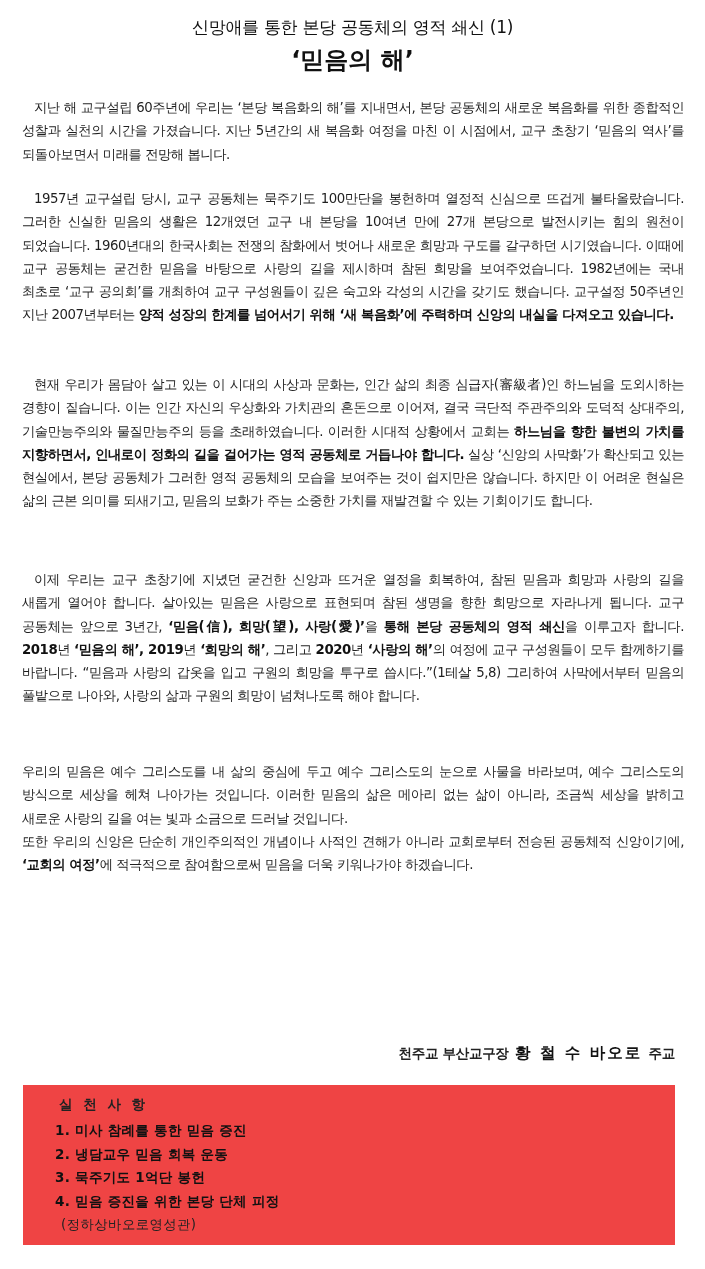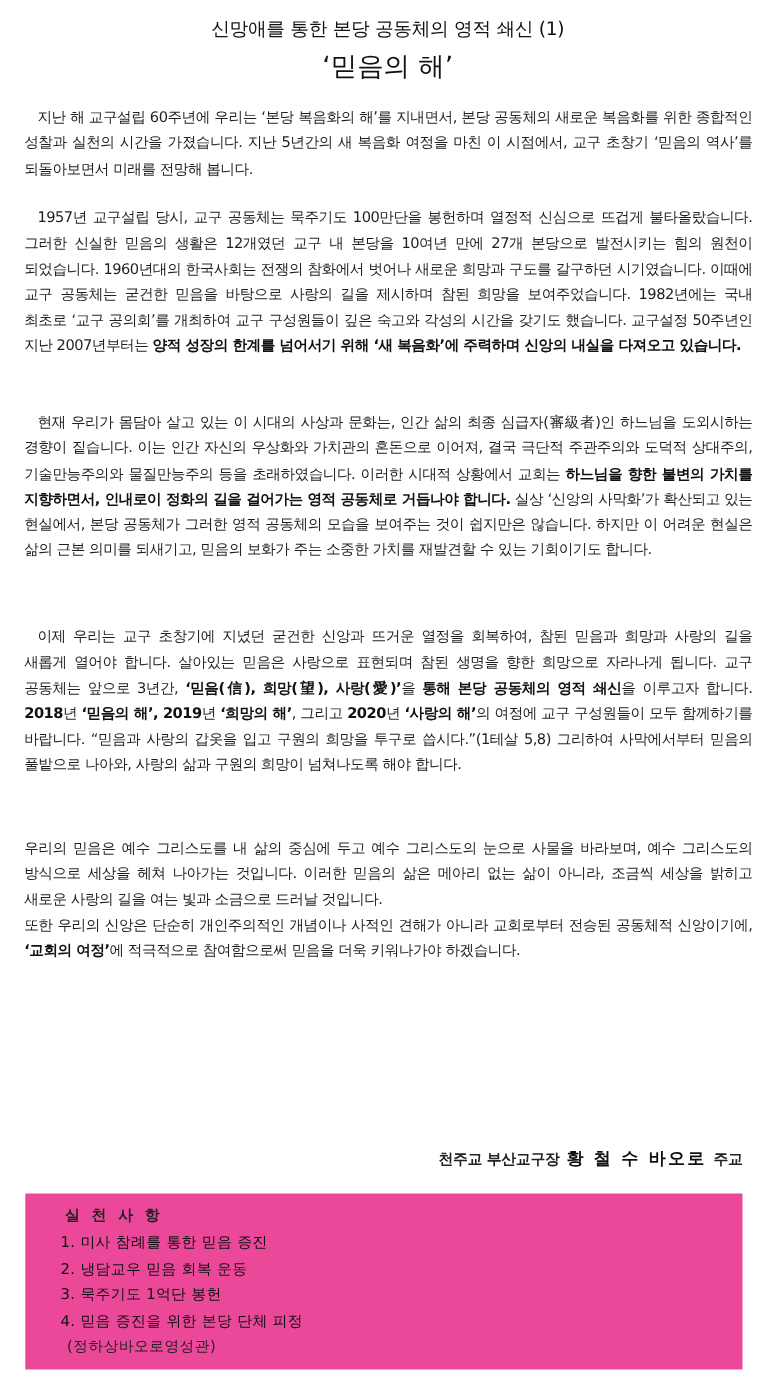--- a/index.html
+++ b/index.html
@@ -6,21 +6,21 @@
     body {
       width: 705px;
       height: 1269px;
       position: relative;
       overflow: hidden;
       font-family: "DejaVu Sans", "Liberation Sans", sans-serif;
       color: #1a1a1a;
     }
     .title-block { position: absolute; left: 0; top: 14px; width: 705px; text-align: center; }
     .title-line1 { font-size: 17px; font-weight: normal; color: #111; line-height: 26px; letter-spacing: -0.3px; }
-    .title-line2 { font-size: 24px; font-weight: normal; color: #111; line-height: 36px; margin-top: 2px; }
+    .title-line2 { font-size: 24px; font-weight: bold; color: #111; line-height: 36px; margin-top: 2px; }
     .body-text {
       position: absolute;
       left: 22px;
       width: 662px;
       font-size: 13.3px;
       line-height: 23.3px;
       letter-spacing: -0.45px;
       word-break: keep-all;
       text-align: justify;
       color: #1f1f1f;
@@ -42,33 +42,33 @@
       color: #222;
       letter-spacing: -0.3px;
     }
     .signature .name { font-size: 15.5px; letter-spacing: 2px; margin: 0 2px; color: #111; }
     .action-box {
       position: absolute;
       left: 23px;
       top: 1085px;
       width: 652px;
       height: 160px;
-      background: #ec4899;
+      background: #ef4444;
     }
     .action-box .box-title {
       position: absolute;
       left: 36px;
       top: 11px;
       font-size: 13.5px;
       font-weight: bold;
       letter-spacing: 3px;
       color: #222;
     }
     .action-box ul { list-style: none; margin: 0; padding: 0; position: absolute; left: 32px; top: 34px; }
-    .action-box li { font-size: 13.5px; font-weight: normal; line-height: 23.5px; color: #111; letter-spacing: 0.3px; }
+    .action-box li { font-size: 13.5px; font-weight: bold; line-height: 23.5px; color: #111; letter-spacing: 0.3px; }
     .action-box .sub { font-weight: normal; font-size: 13.3px; color: #222; padding-left: 6px; line-height: 23px; letter-spacing: 0.5px; }
   </style>
 </head>
 <body>
 
 <div class="title-block">
   <div class="title-line1">신망애를 통한 본당 공동체의 영적 쇄신 (1)</div>
   <div class="title-line2">‘믿음의 해’</div>
 </div>
 

